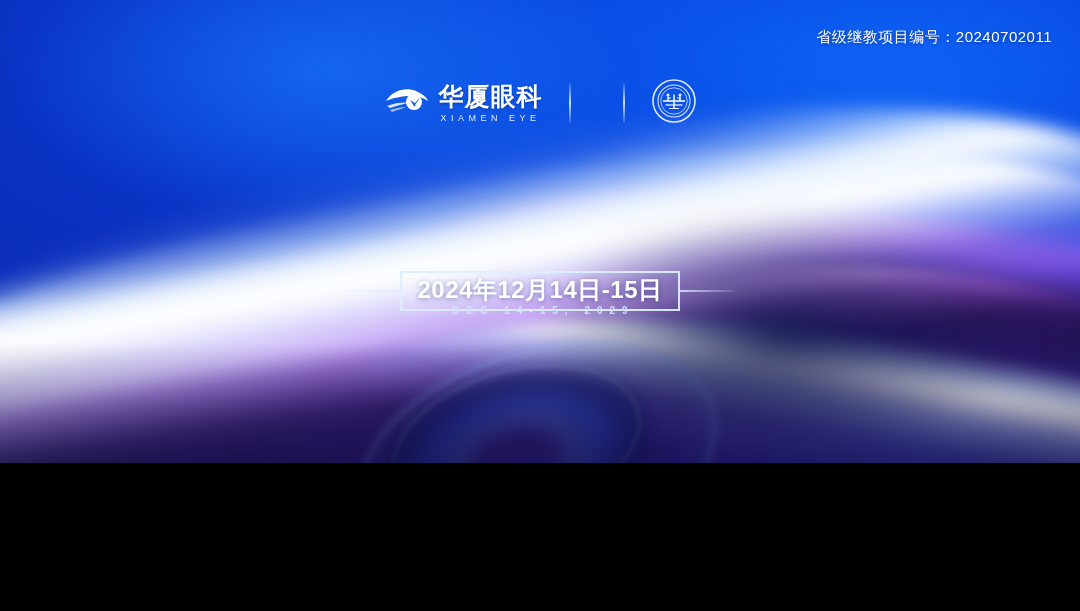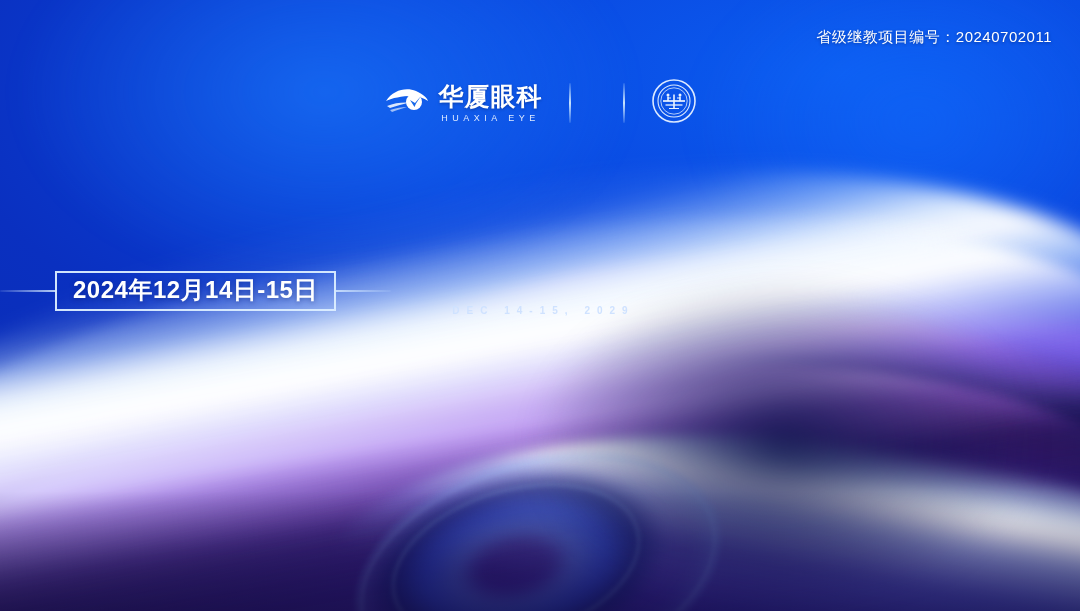--- a/index.html
+++ b/index.html
@@ -3,21 +3,21 @@
 <meta charset="utf-8">
 <style>
   html, body {
     margin: 0;
     padding: 0;
     background: #000;
   }
   #poster {
     position: relative;
     width: 1080px;
-    height: 611px;
+    height: 463px;
     overflow: hidden;
     font-family: "Liberation Sans", "DejaVu Sans", sans-serif;
     background: #0b44e0;
   }
 
   
   .bg-base {
     position: absolute; inset: 0;
     background:
       radial-gradient(120% 90% at 78% 12%, #0b5cf0 0%, #0a44dd 38%, #0a30c0 70%, #0a2bb2 100%),
@@ -283,20 +283,21 @@
     letter-spacing: 1.5px;
     white-space: nowrap;
     text-shadow: 0 2px 10px rgba(0,15,90,0.45);
   }
 
   .date-row {
     position: absolute;
     top: 271px; left: 0; right: 0;
     display: flex;
     align-items: center;
+    justify-content: center;
     gap: 0;
   }
   .date-line {
     width: 56px; height: 2px;
     background: linear-gradient(to right, rgba(200,225,255,0.1), rgba(215,235,255,0.85));
     border-radius: 2px;
   }
   .date-line.right {
     background: linear-gradient(to left, rgba(200,225,255,0.1), rgba(215,235,255,0.85));
   }
@@ -364,21 +365,21 @@
           <svg width="46" height="30" viewBox="0 0 46 30">
             <path d="M2 15 C9 4 22 1 32 5 C39 8 43 12 44 15 C40 12 34 10 28 10 C18 10 8 12 2 15 Z" fill="#ffffff"></path>
             <path d="M3 20 C10 17 18 16 25 16.5 C20 18 12 20 6 22 Z" fill="#ffffff" opacity="0.85"></path>
             <path d="M6 24 C12 22 18 21 23 21 C18 22.5 12 24.5 8 26 Z" fill="#ffffff" opacity="0.6"></path>
             <circle cx="30" cy="16" r="8" fill="#ffffff"></circle>
             <path d="M26 14 L31 17 L37 10 L32 17.5 L30.5 21 Z" fill="#1768e8"></path>
           </svg>
         </span>
         <span class="logo-text">
           <span class="logo-cn lg">华厦眼科</span>
-          <span class="logo-en lg">HUAXIA EYE</span>
+          <span class="logo-en lg">XIAMEN EYE</span>
         </span>
       </div>
 
       <div class="vdiv"></div>
 
 
       <div class="vdiv"></div>
 
       <span class="seal">
         <svg width="46" height="46" viewBox="0 0 46 46">

